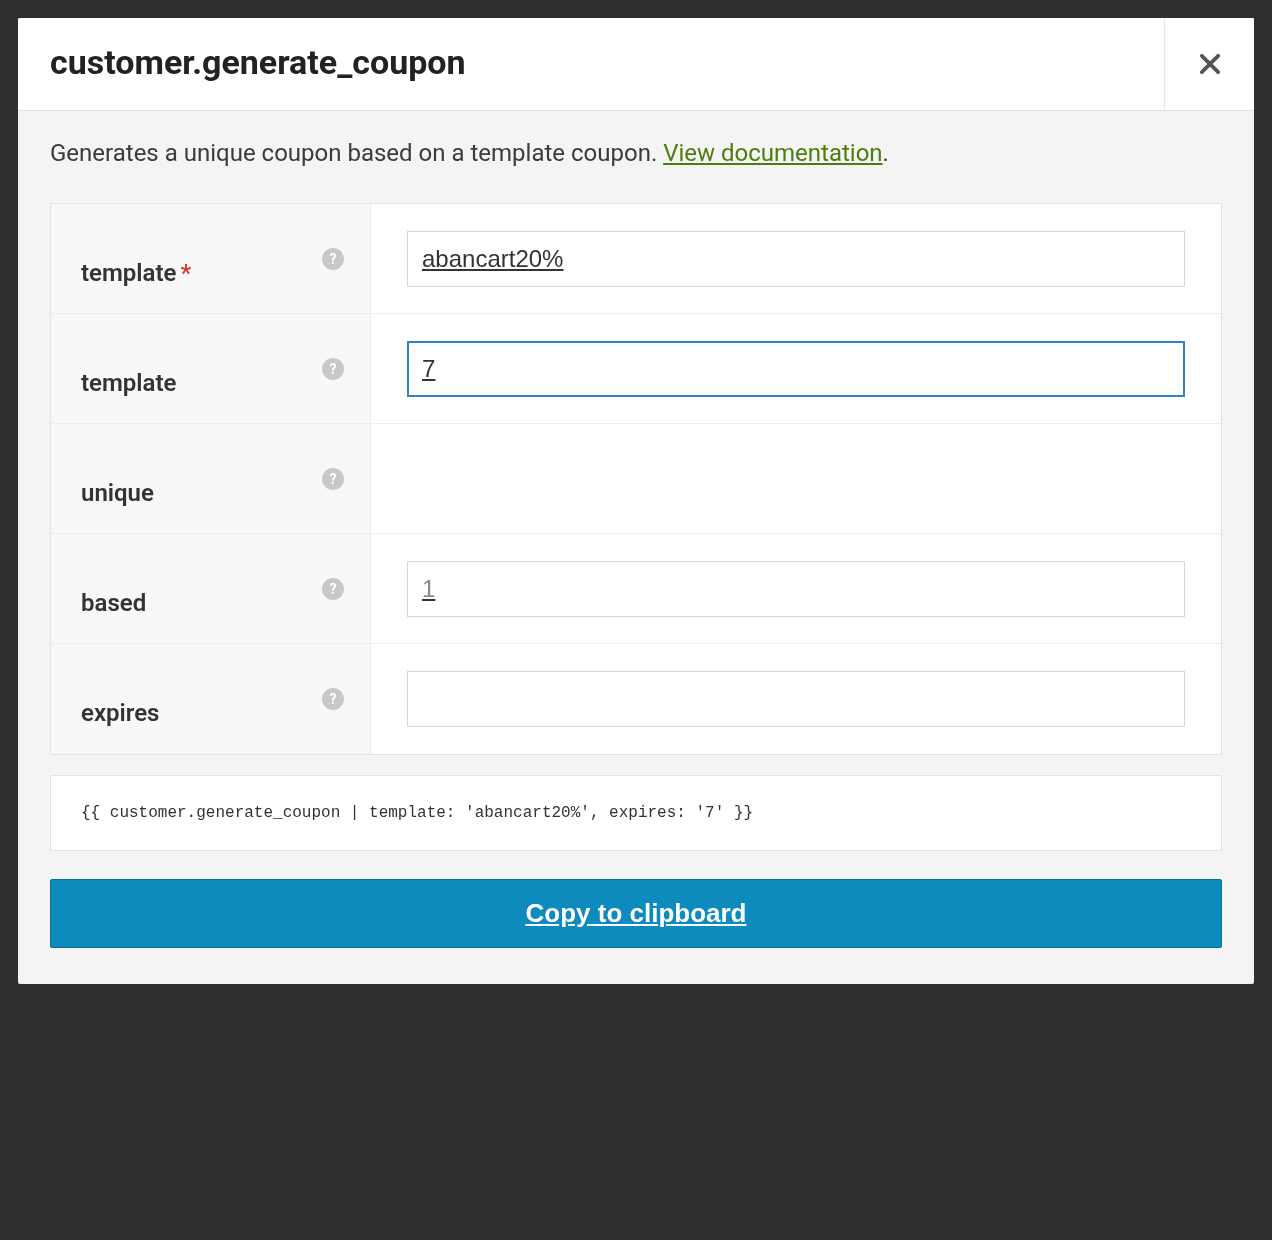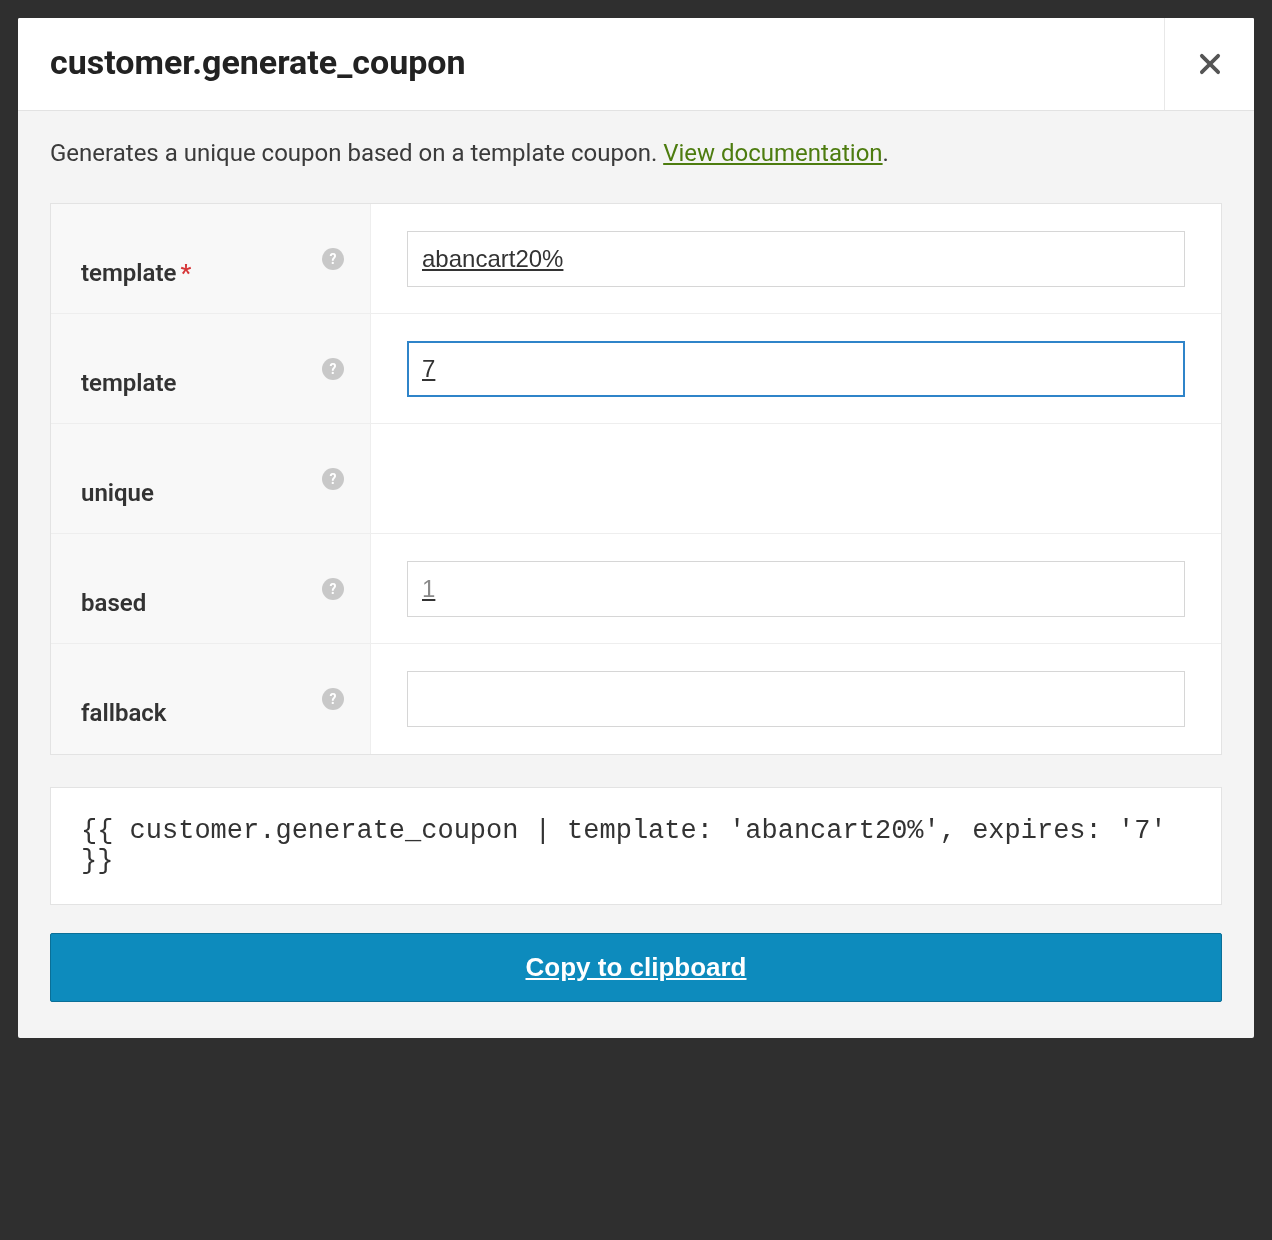--- a/index.html
+++ b/index.html
@@ -105,26 +105,26 @@
       background: #fff;
       outline: none;
       text-decoration: underline;
     }
     .input-cell input::placeholder { color: #8a8a8a; }
     .input-cell input.focused {
       border: 2px solid #2f84c9;
       padding: 0 13px;
     }
     .code-box {
-      margin-top: 32px;
+      margin-top: 20px;
       background: #fff;
       border: 1px solid #e3e3e3;
       padding: 28px 30px;
       font-family: ui-monospace, Menlo, Consolas, "Courier New", monospace;
-      font-size: 27px;
+      font-size: 16px;
       color: #333;
       white-space: pre-wrap;
       word-break: break-word;
     }
     .copy-btn {
       display: block;
       width: 100%;
       margin-top: 28px;
       background: #0d8bbd;
       color: #fff;
@@ -193,21 +193,21 @@
           <span class="label-text">based</span>
           <span class="help-icon">?</span>
         </div>
         <div class="input-cell">
           <input type="text" placeholder="1" style="">
         </div>
       </div>
 
       <div class="form-row">
         <div class="label-cell">
-          <span class="label-text">fallback</span>
+          <span class="label-text">expires</span>
           <span class="help-icon">?</span>
         </div>
         <div class="input-cell">
           <input type="text" value="" style="">
         </div>
       </div>
 
     </div>
 
     <div class="code-box">{{ customer.generate_coupon | template: 'abancart20%', expires: '7' }}</div>

